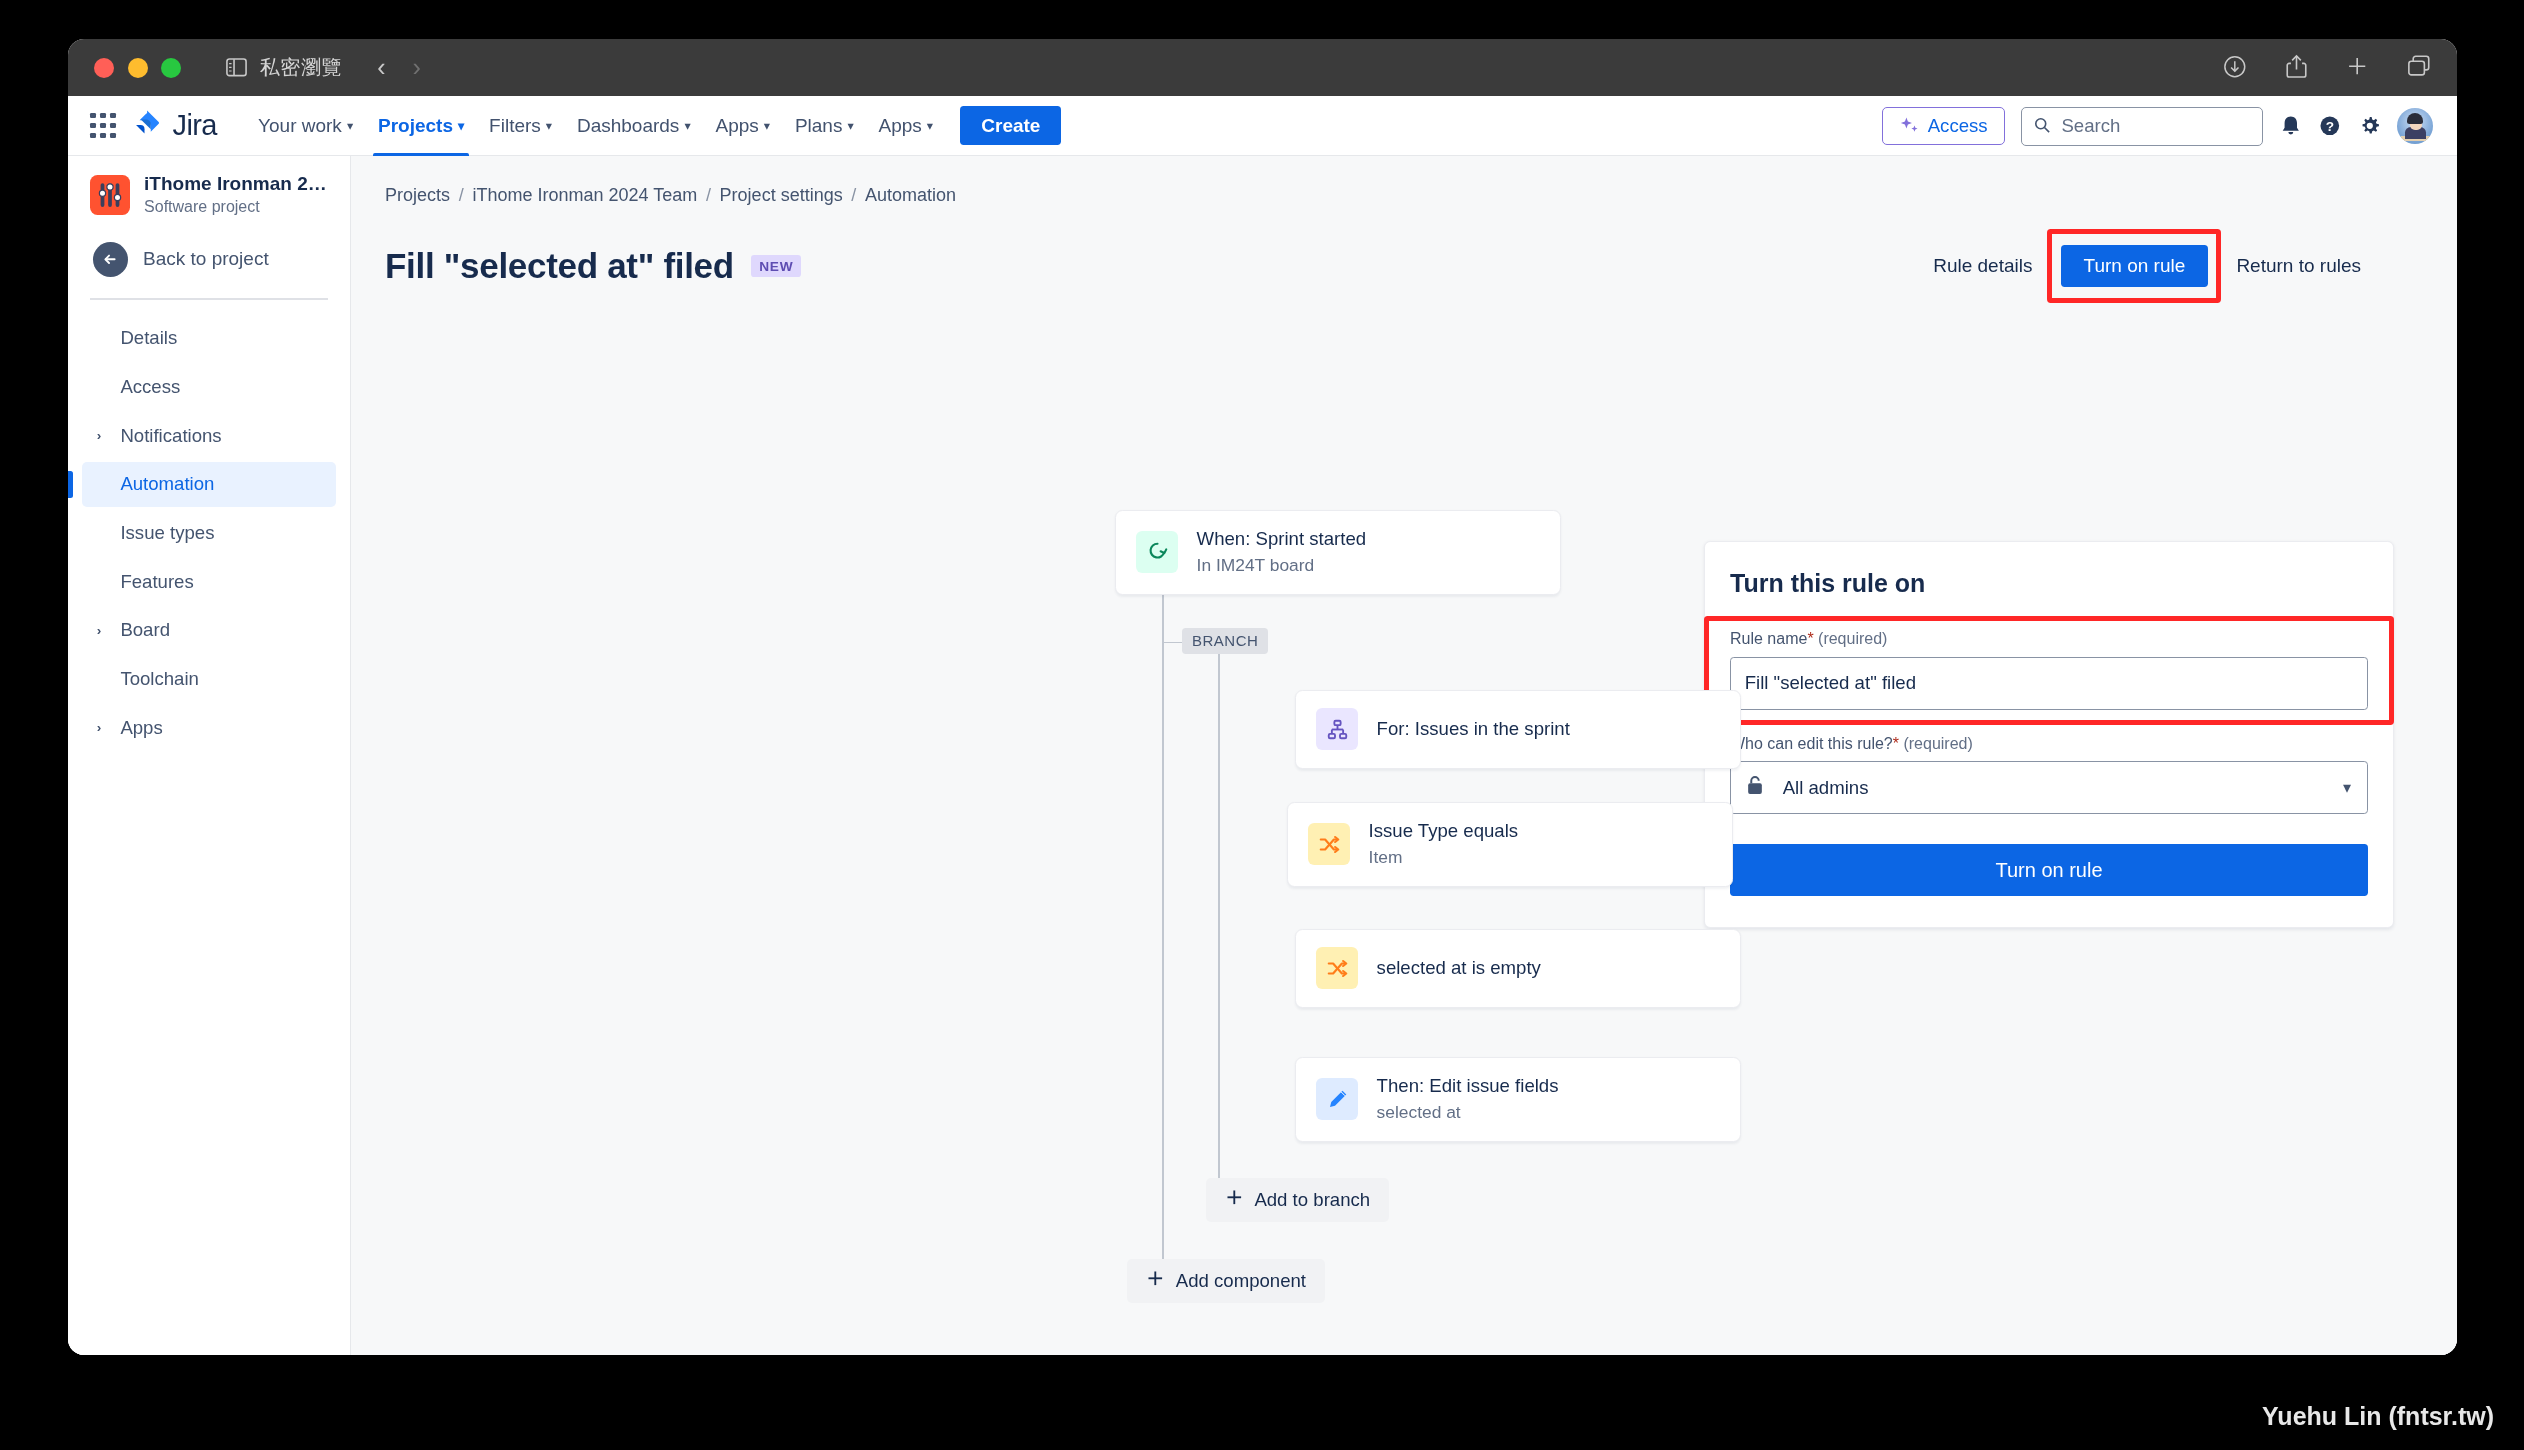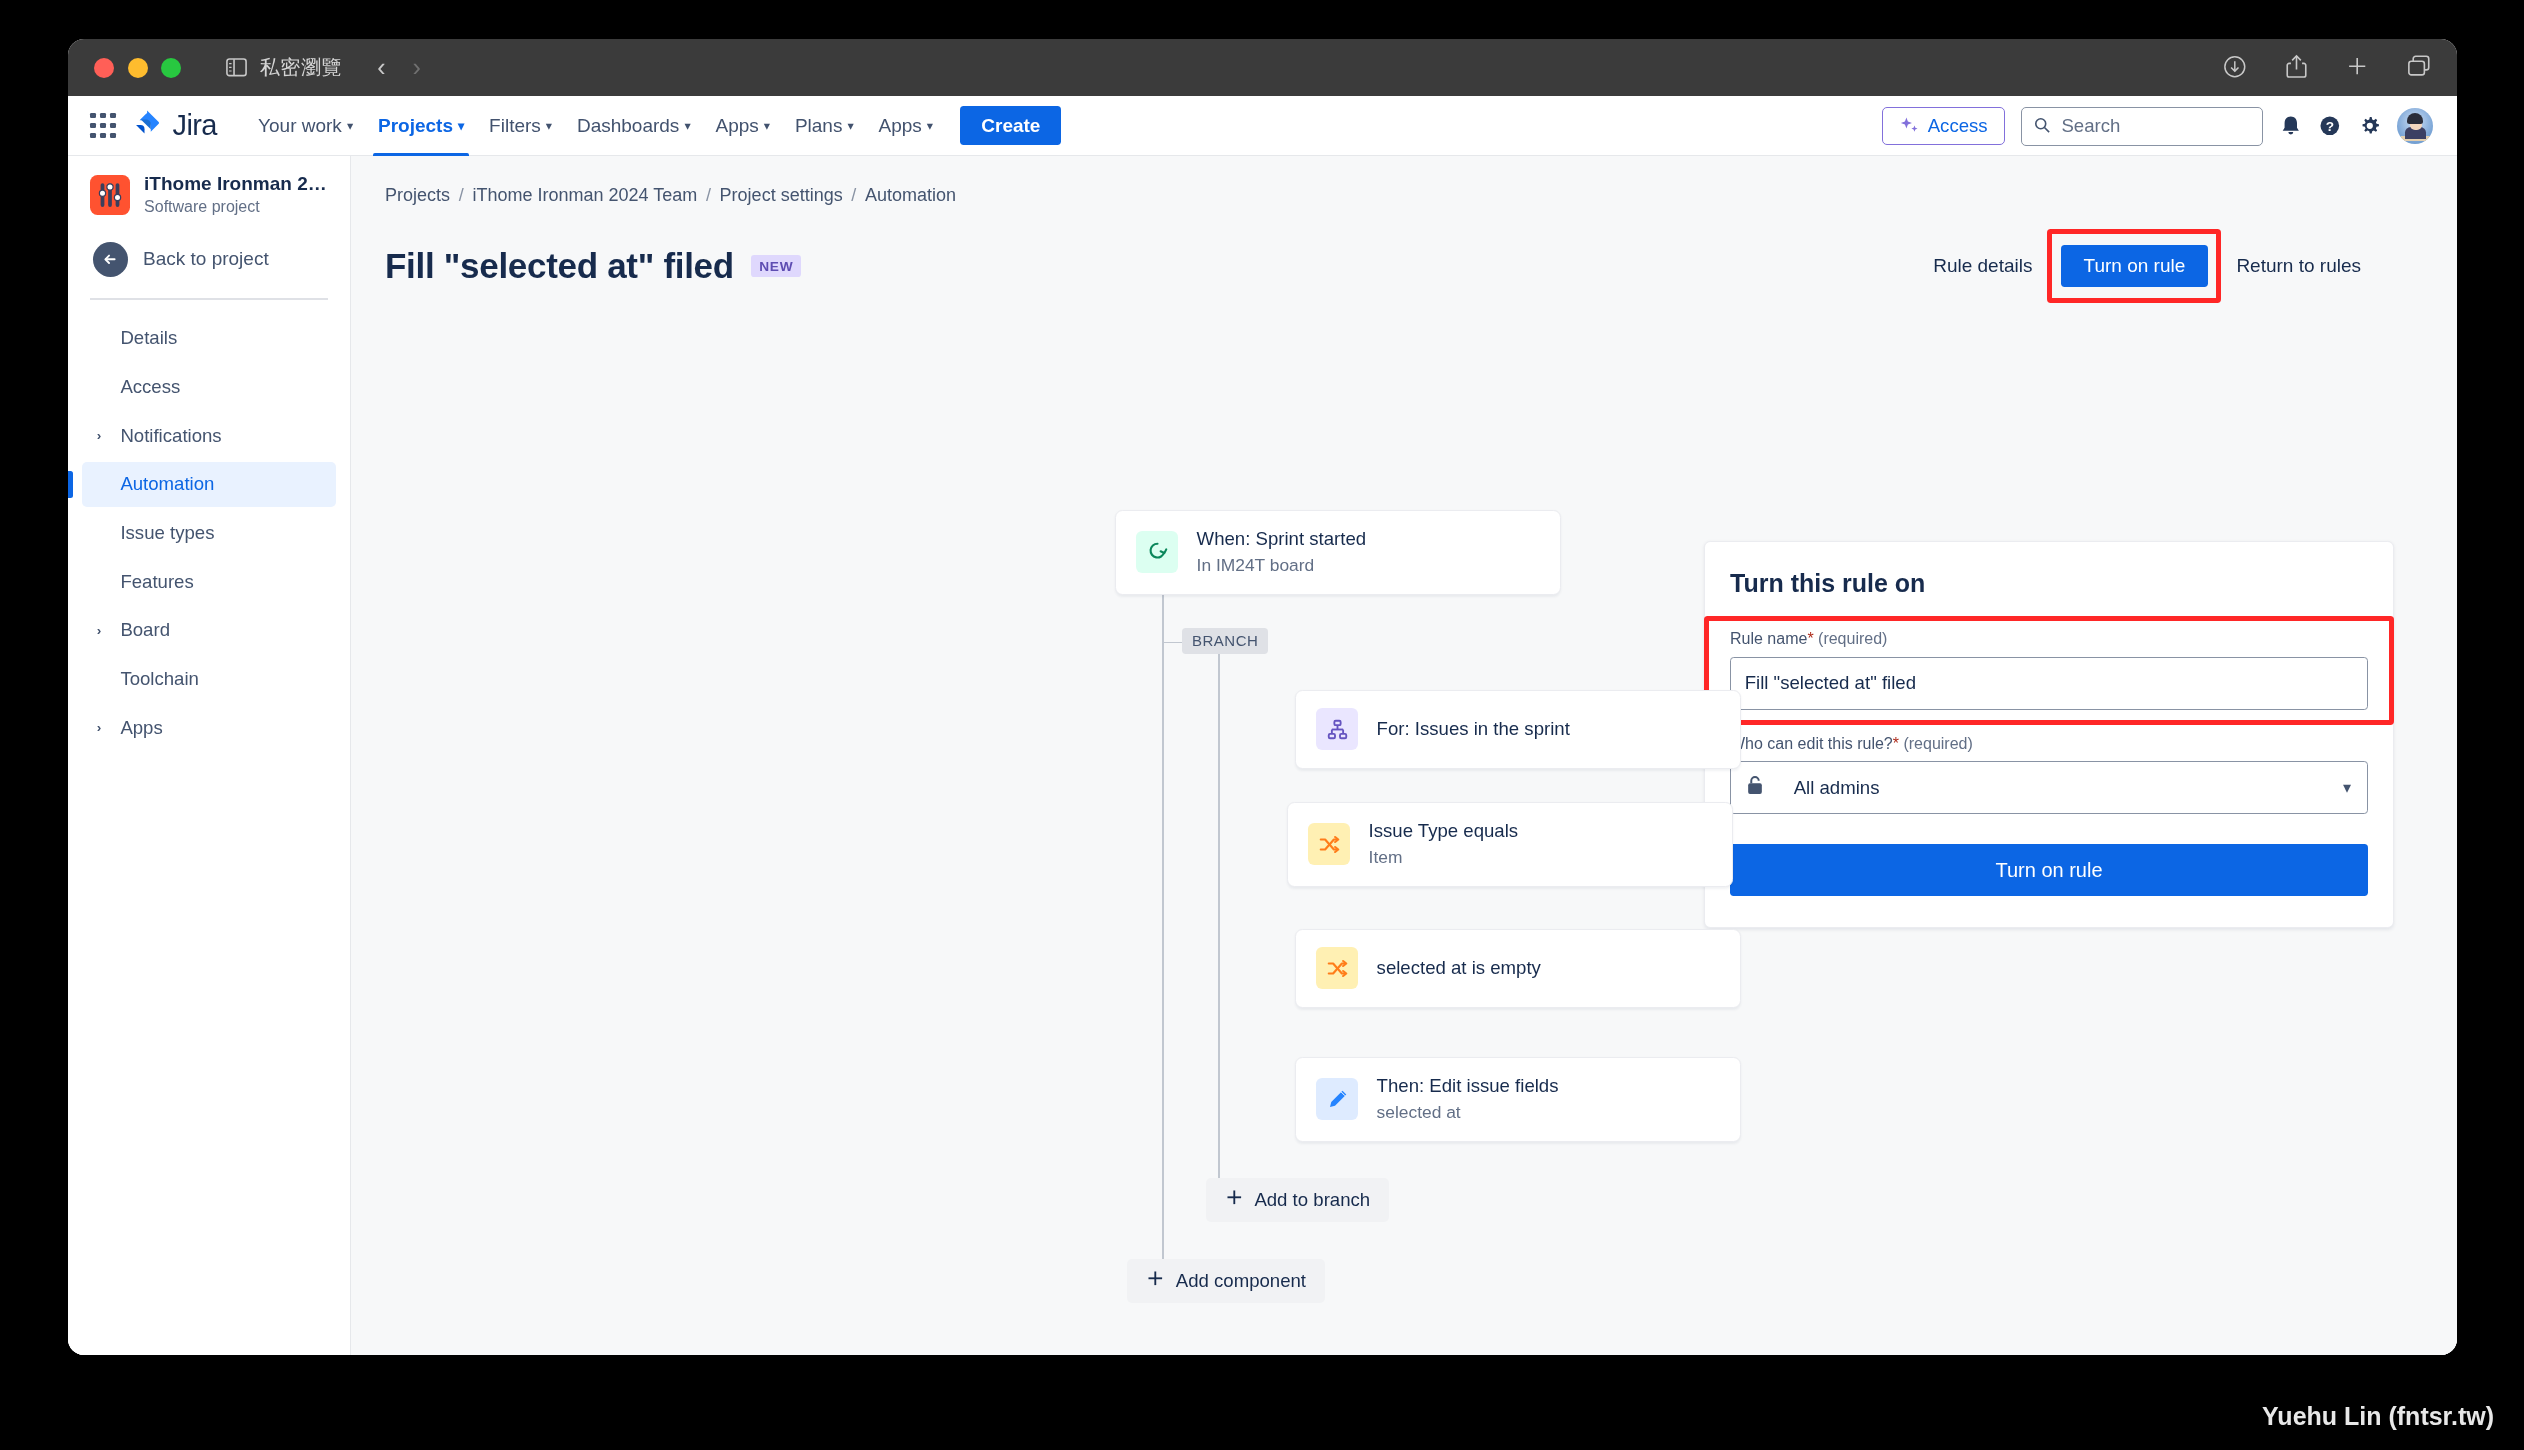--- a/index.html
+++ b/index.html
@@ -263,21 +263,21 @@
     width: 100%; height: 53px;
     border: 1.2px solid #8993a4; border-radius: 3.7px;
     padding: 0 13.7px; font-size: 18.6px; color: #172b4d;
     font-family: "Liberation Sans", sans-serif; background: #fff;
     display: flex; align-items: center;
   }
   .rp-field-wrap { position: relative; margin-bottom: 25px; }
   .rp-select {
     width: 100%; height: 53px;
     border: 1.2px solid #8993a4; border-radius: 3.7px;
-    padding: 0 13.7px; display: flex; align-items: center; gap: 29px;
+    padding: 0 13.7px; display: flex; align-items: center; gap: 18px;
     font-size: 18.6px; color: #172b4d; cursor: pointer; background: #fff;
     position: relative;
   }
   .rp-select .sel-caret { position: absolute; right: 16px; font-size: 16px; color: #44546f; }
   .rp-submit {
     width: 100%; height: 52px; margin-top: 30px;
     background: #0c66e4; color: #fff; border: none; border-radius: 3.7px;
     font-size: 20px; font-weight: 500; cursor: pointer;
     font-family: "Liberation Sans", sans-serif;
   }

